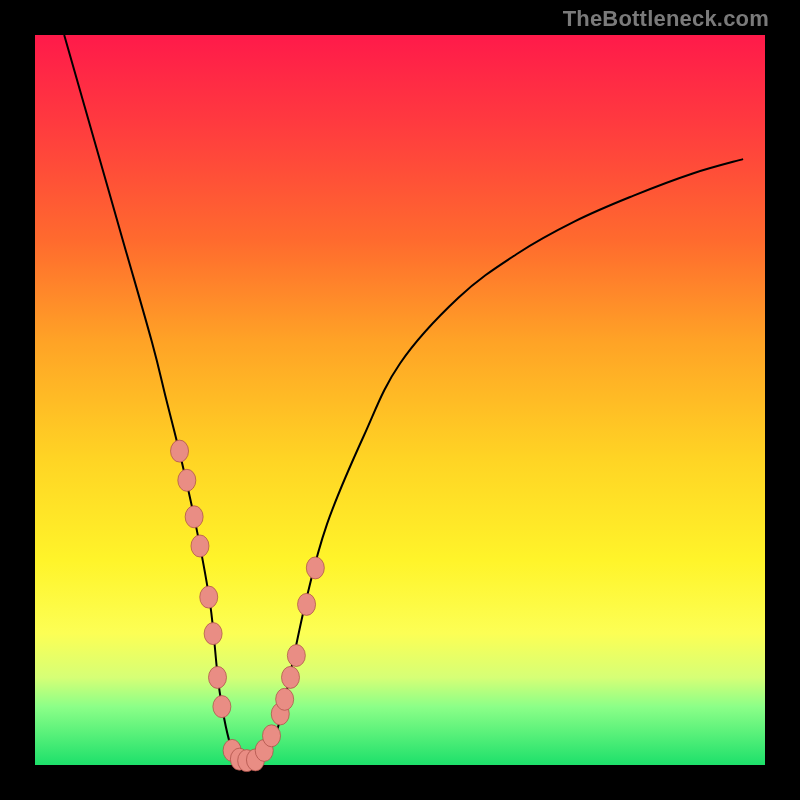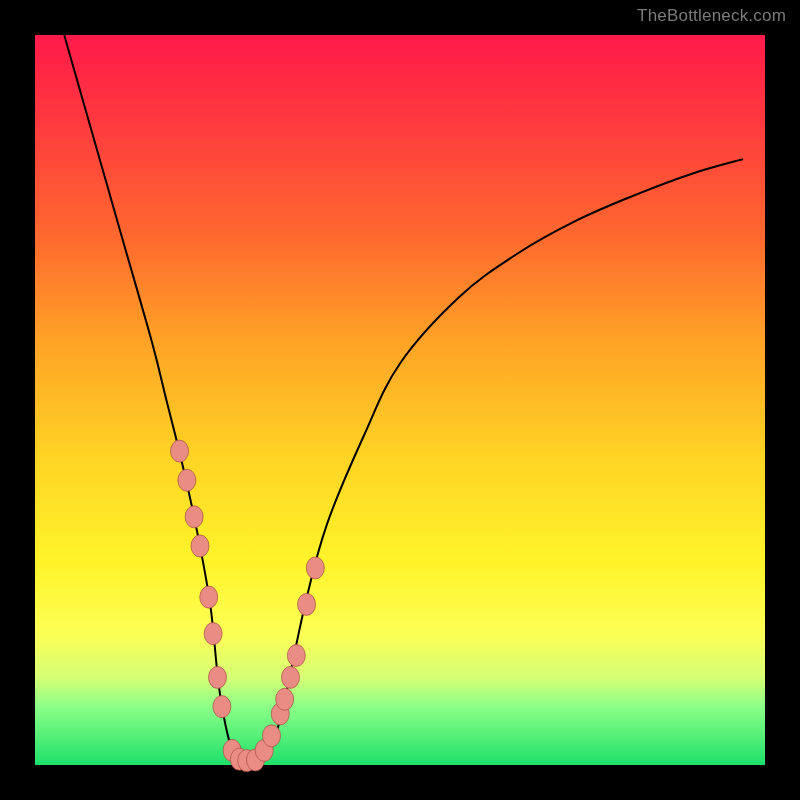--- a/index.html
+++ b/index.html
@@ -32,24 +32,24 @@
       #ffd424 58%,
       #fff42a 72%,
       #fcff55 82%,
       #d6ff76 88%,
       #8cff88 92%,
       #1de06a 100%);
   }
   .watermark {
     position: absolute;
     top: 6px;
-    right: 14px;
+    right: 31px;
     color: #7a7a7a;
-    font-size: 17px;
-    font-weight: 400;
+    font-size: 22px;
+    font-weight: 700;
     letter-spacing: 0.2px;
     user-select: none;
   }
   svg.curve {
     position: absolute;
     left: 0; top: 0;
     width: 730px;
     height: 730px;
     overflow: visible;
   }

